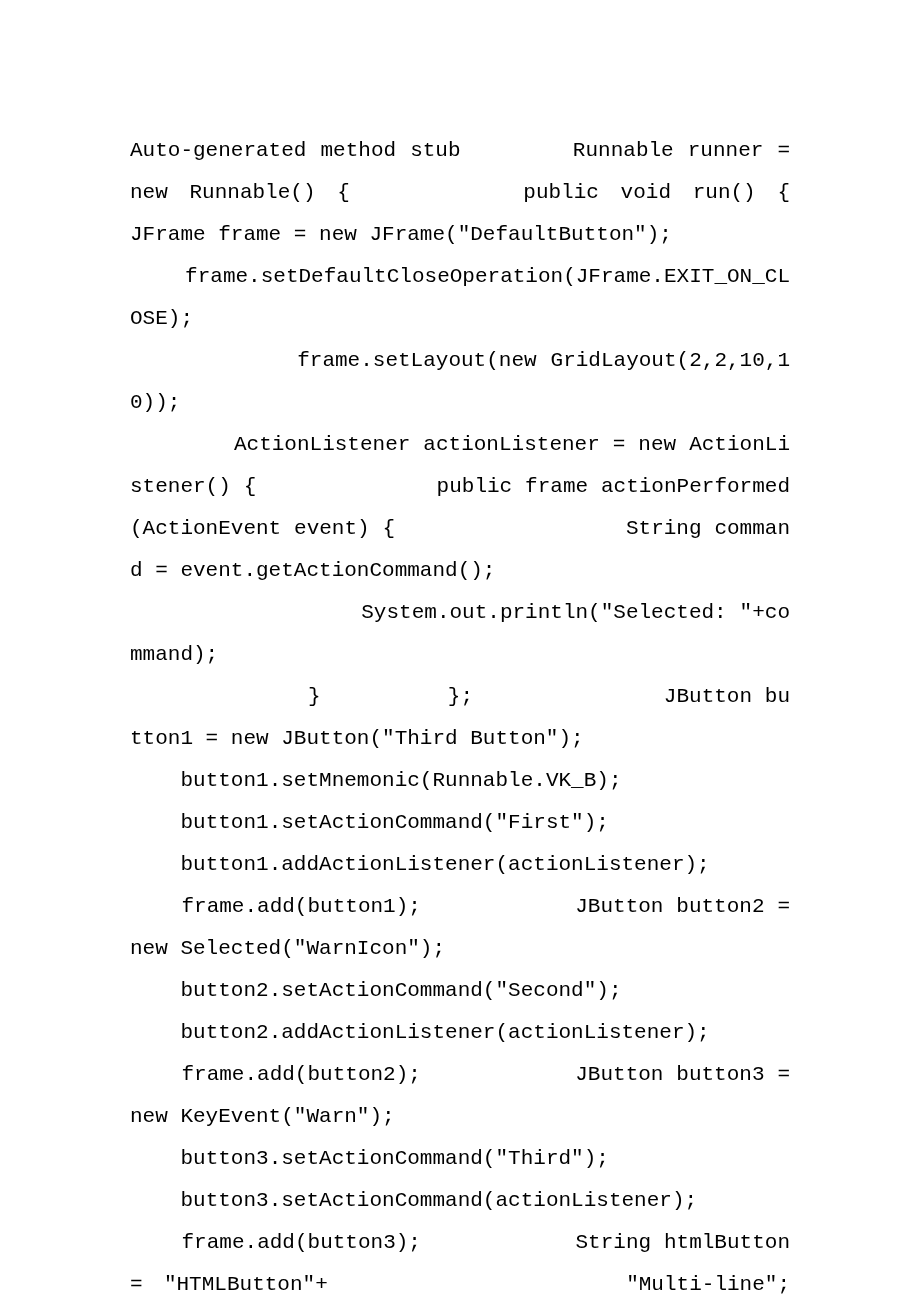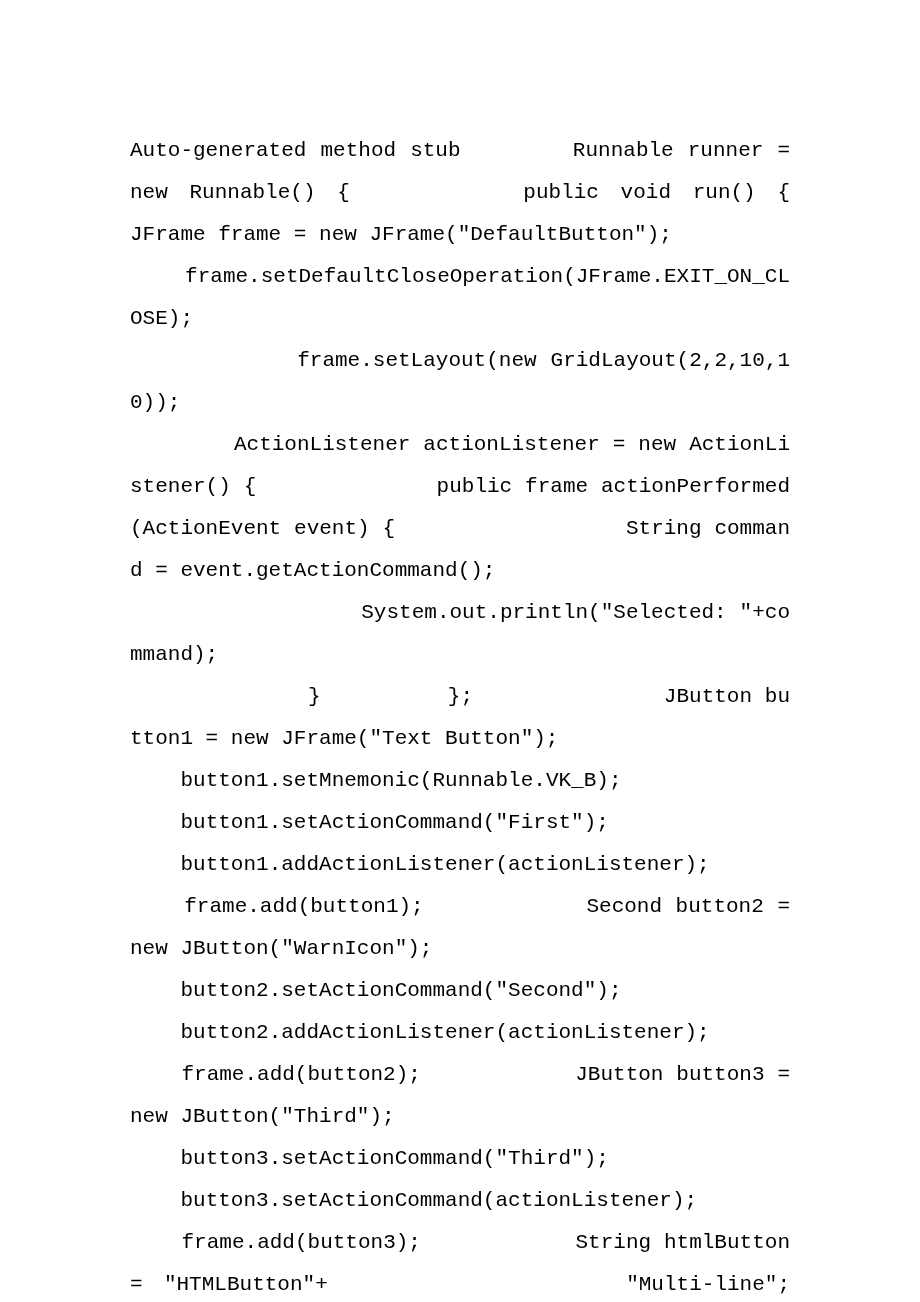--- a/index.html
+++ b/index.html
@@ -27,28 +27,28 @@
   </style>
 </head>
 <body>
 
 <div class="page">
   <div class="code-block"><span>Auto-generated method stub        Runnable runner = new Runnable() {        public void run() {            JFrame frame = new JFrame("DefaultButton");</span>
 <span>    frame.setDefaultCloseOperation(JFrame.EXIT_ON_CLOSE);</span>
 <span>            frame.setLayout(new GridLayout(2,2,10,10));</span>
 <span>        ActionListener actionListener = new ActionListener() {              public frame actionPerformed(ActionEvent event) {                  String command = event.getActionCommand();</span>
 <span>                  System.out.println("Selected: "+command);</span>
-<span>              }          };               JButton button1 = new JFrame("Text Button");</span>
+<span>              }          };               JButton button1 = new JButton("Third Button");</span>
 <span>    button1.setMnemonic(Runnable.VK_B);</span>
 <span>    button1.setActionCommand("First");</span>
 <span>    button1.addActionListener(actionListener);</span>
-<span>    frame.add(button1);            Second button2 = new JButton("WarnIcon");</span>
+<span>    frame.add(button1);            JButton button2 = new Selected("WarnIcon");</span>
 <span>    button2.setActionCommand("Second");</span>
 <span>    button2.addActionListener(actionListener);</span>
-<span>    frame.add(button2);            JButton button3 = new JButton("Third");</span>
+<span>    frame.add(button2);            JButton button3 = new KeyEvent("Warn");</span>
 <span>    button3.setActionCommand("Third");</span>
 <span>    button3.setActionCommand(actionListener);</span>
 <span>    frame.add(button3);            String htmlButton = "HTMLButton"+              "Multi-line";           JButton button4 = new JButton(htmlButton);</span>
 
 
 
 
 </div>
 </div>
 

